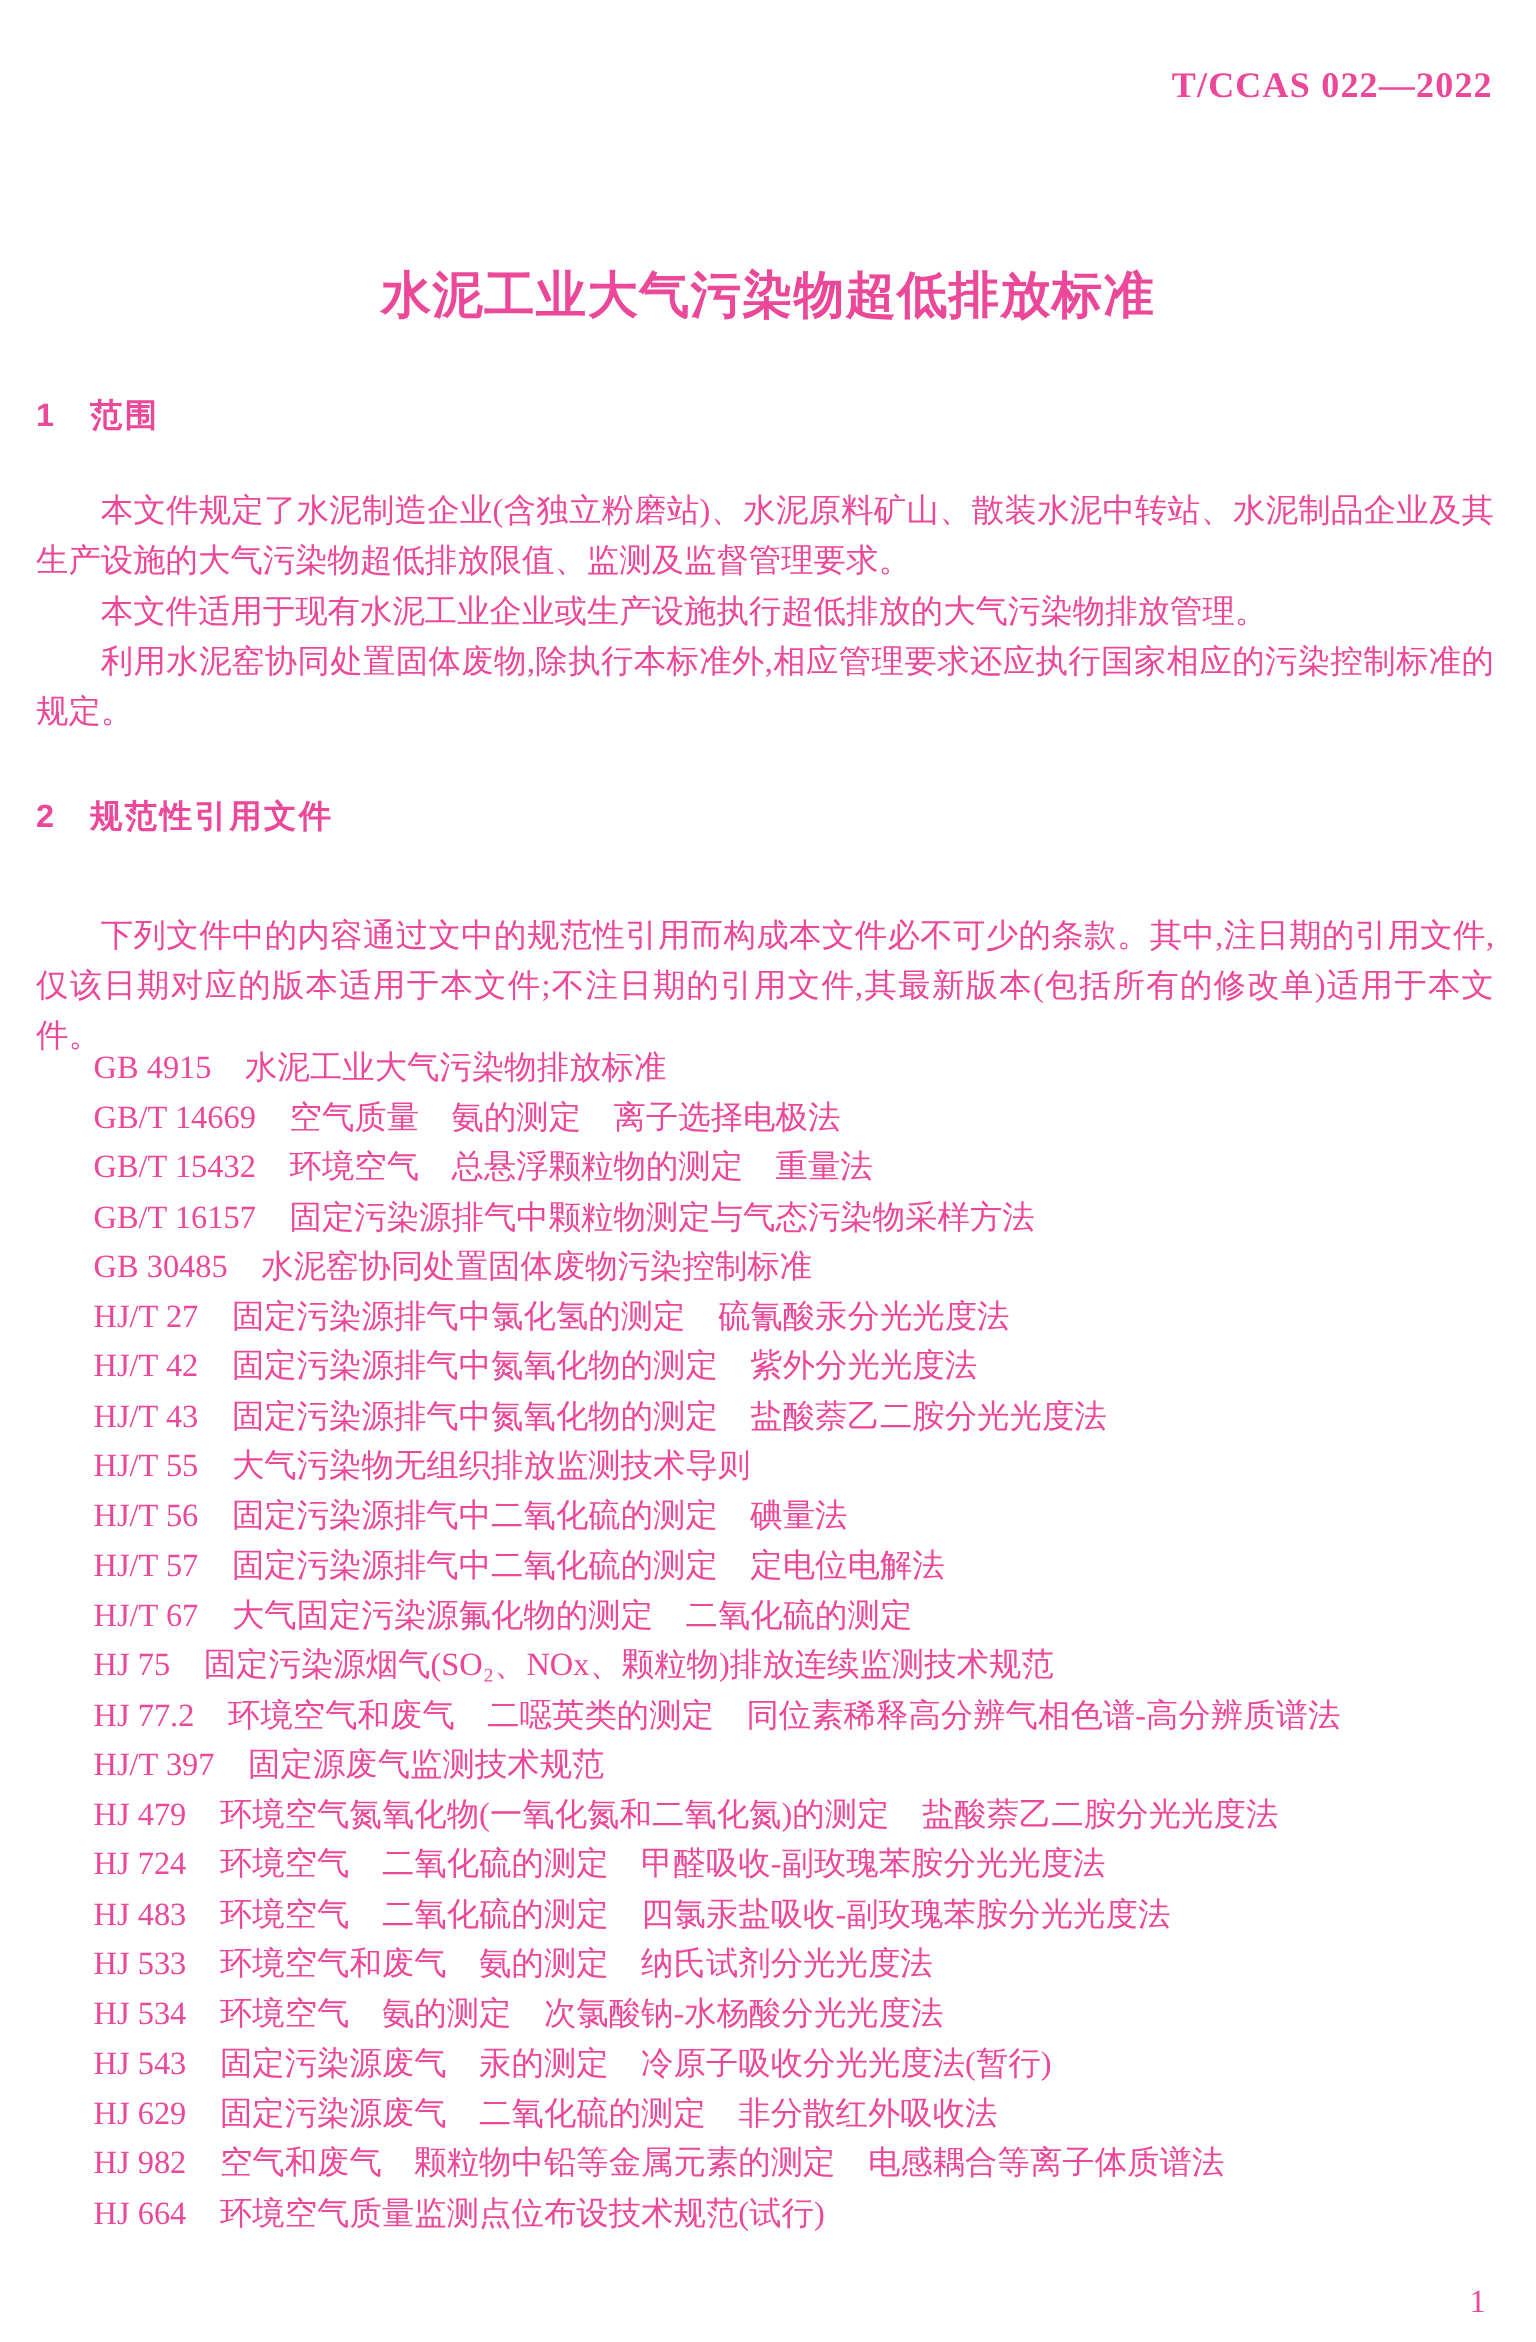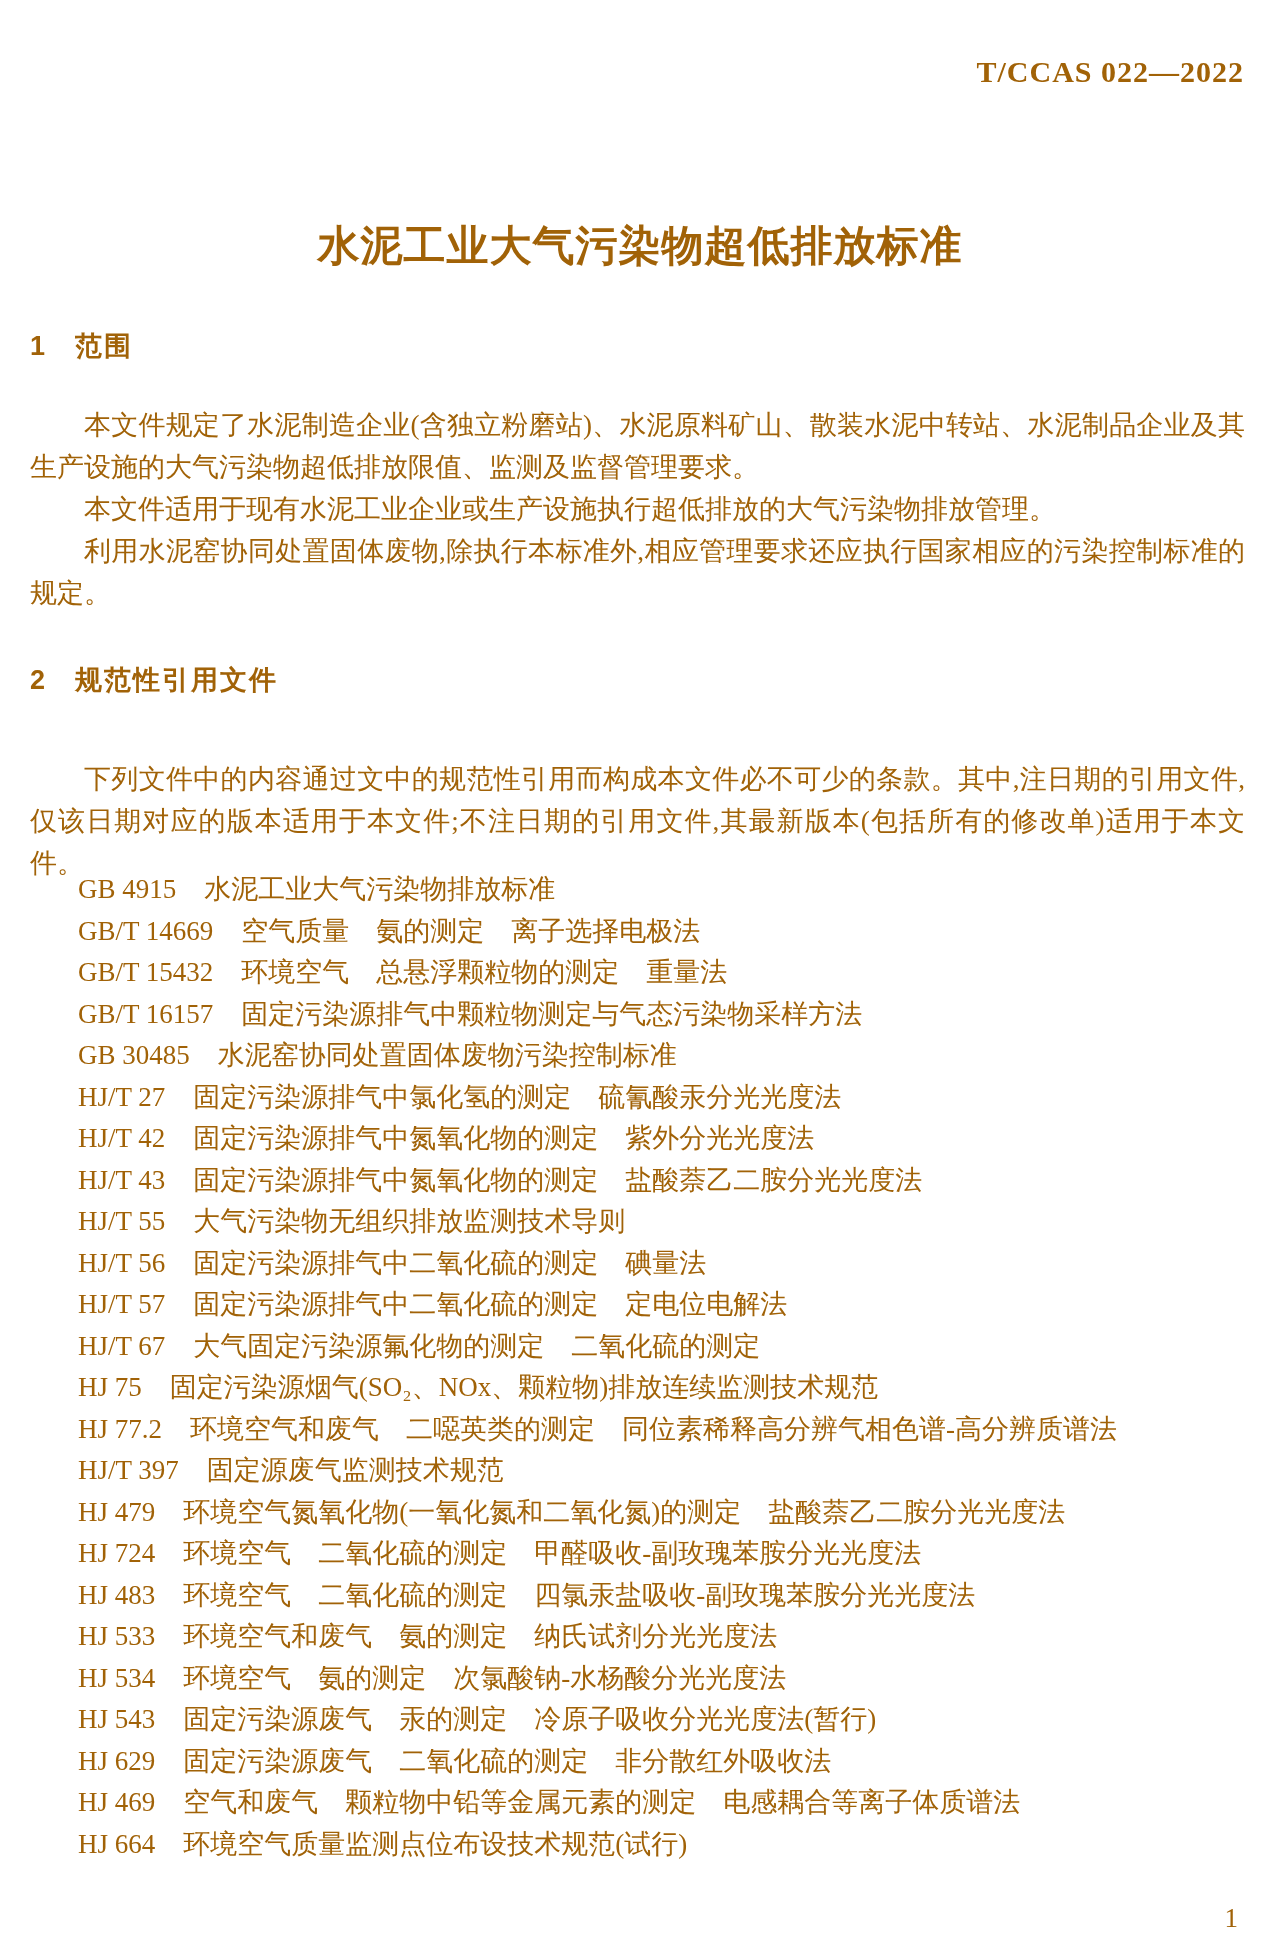--- a/index.html
+++ b/index.html
@@ -5,21 +5,21 @@
   html, body {
     margin: 0;
     padding: 0;
     background: #ffffff;
   }
   .page {
     position: relative;
     width: 1280px;
     height: 1952px;
     background: #ffffff;
-    color: #a16207;
+    color: #ec4899;
     font-family: "Liberation Serif", "DejaVu Serif", serif;
     overflow: hidden;
   }
   .doc-code {
     position: absolute;
     top: 55px;
     right: 36px;
     font-size: 30px;
     font-weight: bold;
     letter-spacing: 1px;
@@ -134,19 +134,19 @@
     <div class="ref"><span class="ref-code">HJ 75</span><span>固定污染源烟气(SO₂、NOx、颗粒物)排放连续监测技术规范</span></div>
     <div class="ref"><span class="ref-code">HJ 77.2</span><span>环境空气和废气　二噁英类的测定　同位素稀释高分辨气相色谱-高分辨质谱法</span></div>
     <div class="ref"><span class="ref-code">HJ/T 397</span><span>固定源废气监测技术规范</span></div>
     <div class="ref"><span class="ref-code">HJ 479</span><span>环境空气氮氧化物(一氧化氮和二氧化氮)的测定　盐酸萘乙二胺分光光度法</span></div>
     <div class="ref"><span class="ref-code">HJ 724</span><span>环境空气　二氧化硫的测定　甲醛吸收-副玫瑰苯胺分光光度法</span></div>
     <div class="ref"><span class="ref-code">HJ 483</span><span>环境空气　二氧化硫的测定　四氯汞盐吸收-副玫瑰苯胺分光光度法</span></div>
     <div class="ref"><span class="ref-code">HJ 533</span><span>环境空气和废气　氨的测定　纳氏试剂分光光度法</span></div>
     <div class="ref"><span class="ref-code">HJ 534</span><span>环境空气　氨的测定　次氯酸钠-水杨酸分光光度法</span></div>
     <div class="ref"><span class="ref-code">HJ 543</span><span>固定污染源废气　汞的测定　冷原子吸收分光光度法(暂行)</span></div>
     <div class="ref"><span class="ref-code">HJ 629</span><span>固定污染源废气　二氧化硫的测定　非分散红外吸收法</span></div>
-    <div class="ref"><span class="ref-code">HJ 469</span><span>空气和废气　颗粒物中铅等金属元素的测定　电感耦合等离子体质谱法</span></div>
+    <div class="ref"><span class="ref-code">HJ 982</span><span>空气和废气　颗粒物中铅等金属元素的测定　电感耦合等离子体质谱法</span></div>
     <div class="ref"><span class="ref-code">HJ 664</span><span>环境空气质量监测点位布设技术规范(试行)</span></div>
   </div>
 
   <div class="page-number">1</div>
 
 </div>
 
 </body></html>

